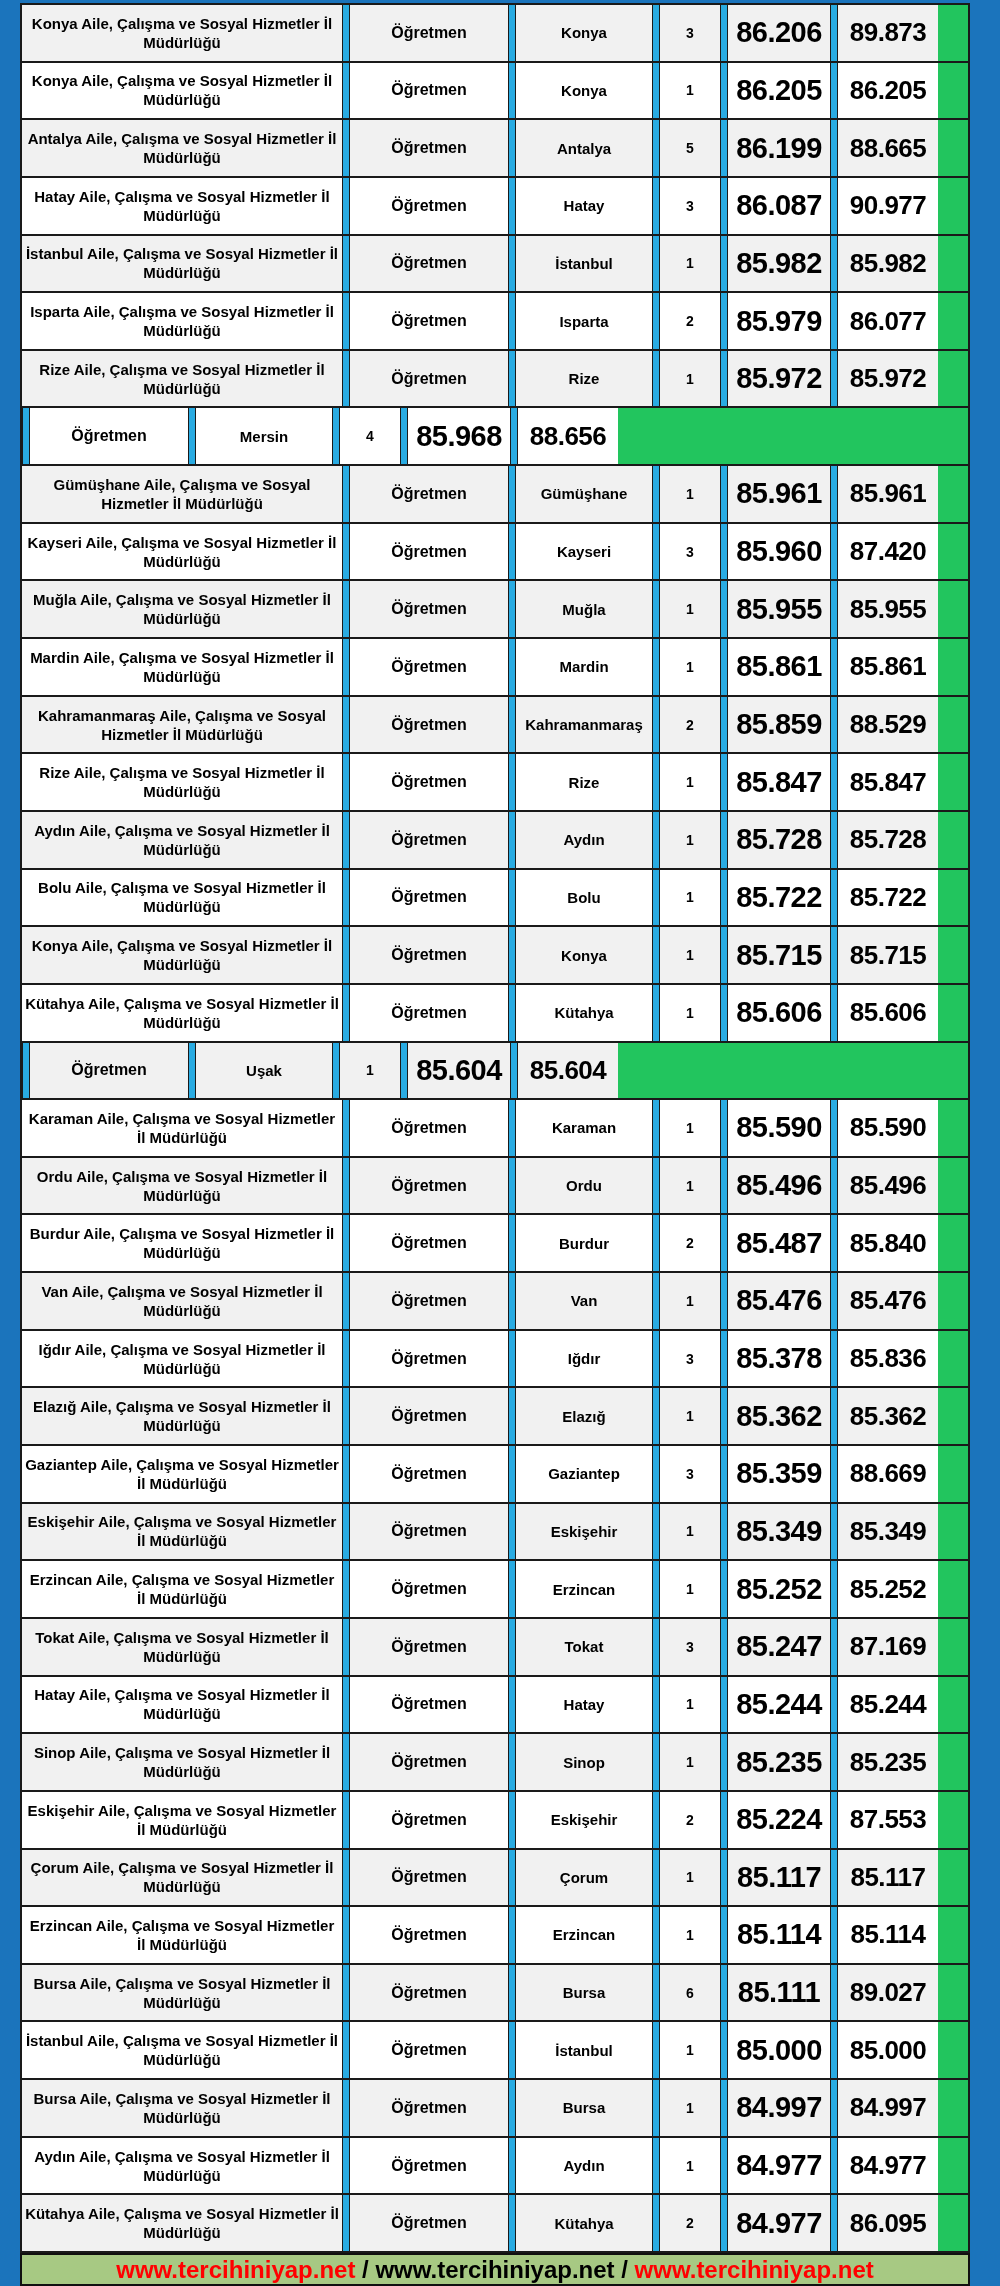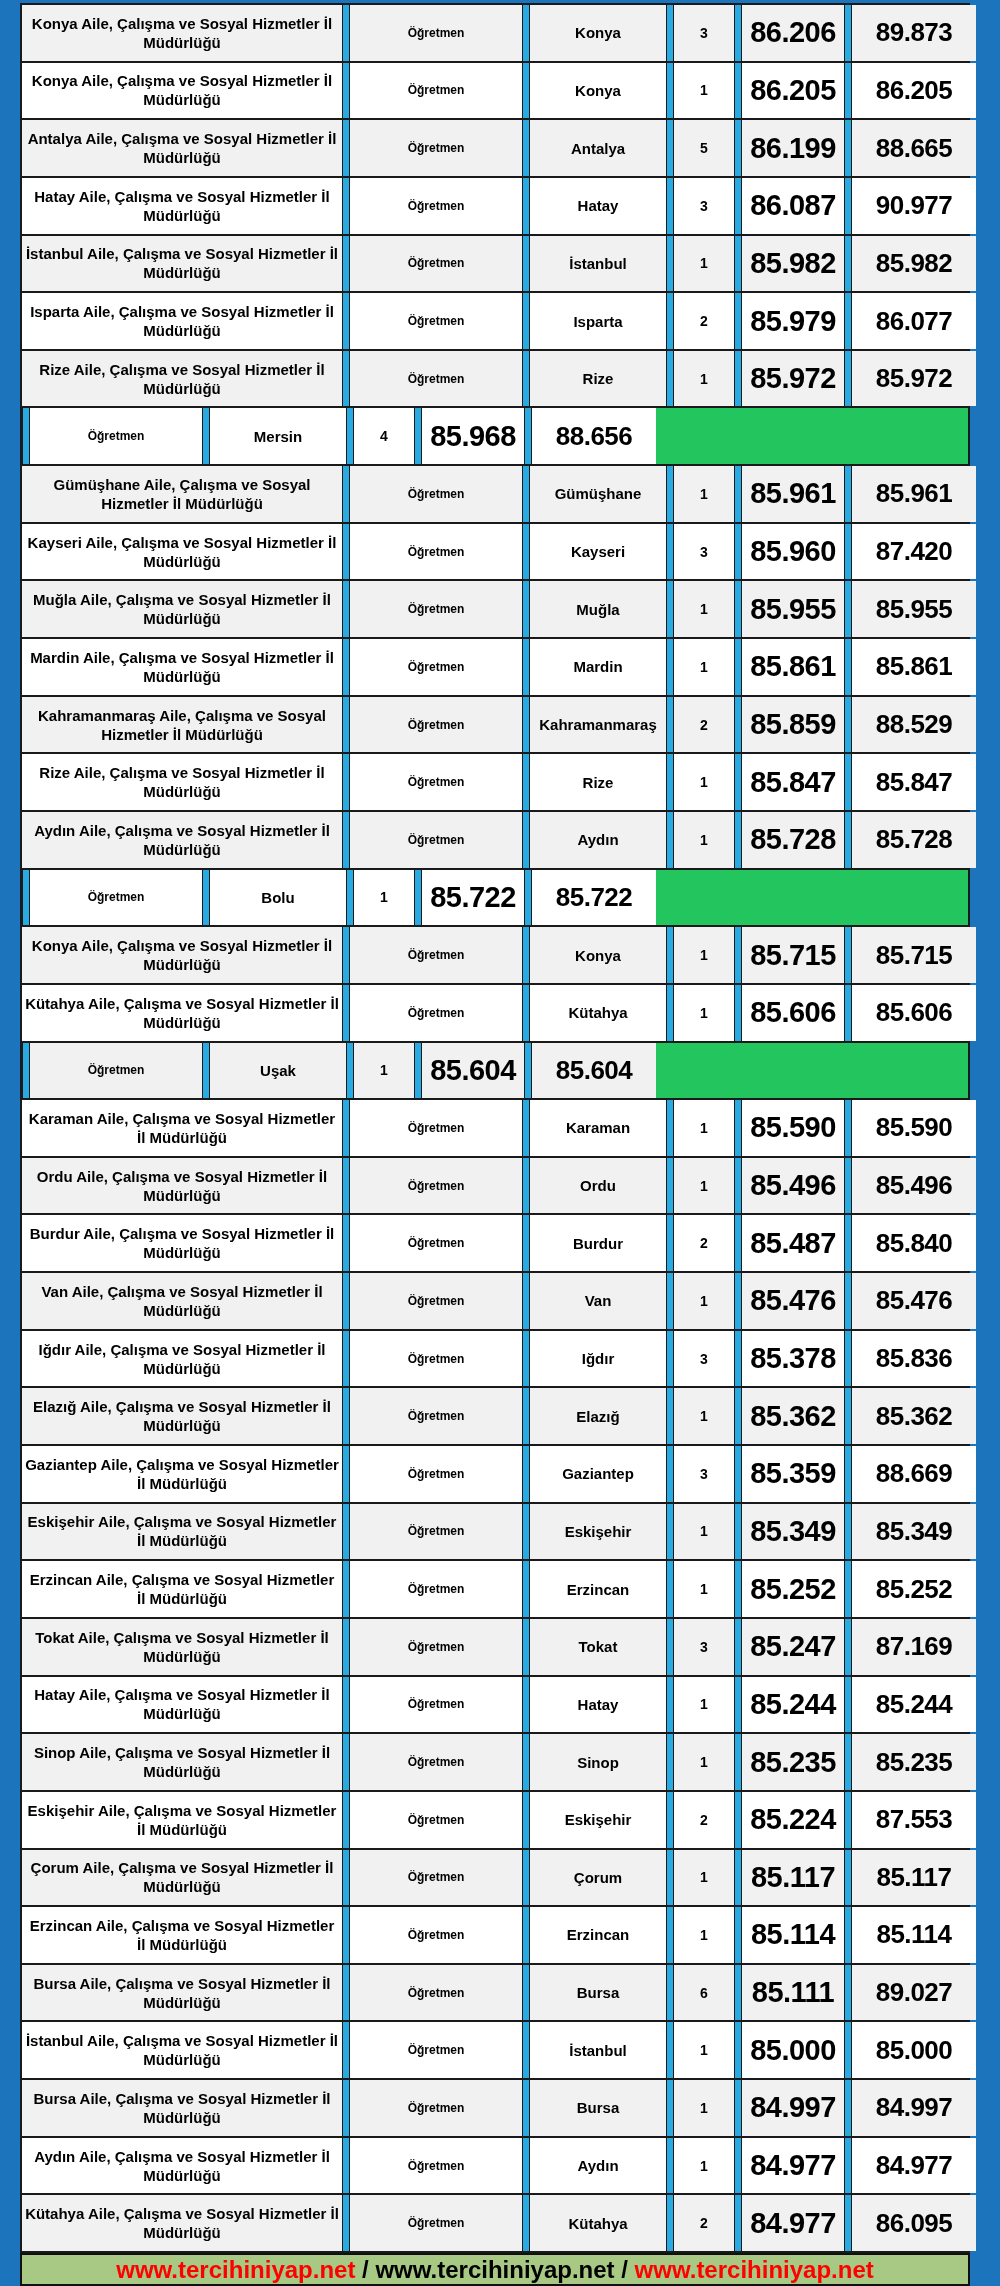--- a/index.html
+++ b/index.html
@@ -21,25 +21,25 @@
     display:flex;align-items:center;justify-content:center;
     text-align:center;box-sizing:border-box;overflow:hidden;
     background:#fff;flex:none;
   }
   .row.odd .cell{background:#f1f1f1;}
   .sep{
     flex:none;width:8px;box-sizing:border-box;background:#29abe2;
     border-left:1px solid #1a1a1a;border-right:1px solid #1a1a1a;
   }
   .c-institution{width:320px;font-size:15px;line-height:19px;padding:0 3px;}
-  .c-position{width:172px;font-size:12px;}
+  .c-position{width:158px;font-size:16px;}
   .c-city{width:136px;font-size:15px;padding:0 16px;}
   .c-count{width:60px;font-size:14px;}
   .c-score1{width:102px;font-size:29px;letter-spacing:-0.5px;}
-  .c-score2{width:124px;font-size:26px;letter-spacing:-0.5px;}
+  .c-score2{width:100px;font-size:26px;letter-spacing:-0.5px;}
   .footer{
     position:absolute;left:20px;top:2253px;width:950px;height:33px;
     box-sizing:border-box;border:2px solid #101010;background:#a7c983;
     display:flex;align-items:center;justify-content:center;
     font-size:24px;white-space:pre;
   }
   .footer .red{color:#ff0000;}
   .footer .blk{color:#000;}
 </style>
 </head>
@@ -234,20 +234,21 @@
       <div class="sep"></div>
       <div class="cell c-city">Aydın</div>
       <div class="sep"></div>
       <div class="cell c-count">1</div>
       <div class="sep"></div>
       <div class="cell c-score1">85.728</div>
       <div class="sep"></div>
       <div class="cell c-score2">85.728</div>
     </div>
     <div class="row even">
+      <div class="cell c-institution">Bolu Aile, Çalışma ve Sosyal Hizmetler İl Müdürlüğü</div>
       <div class="sep"></div>
       <div class="cell c-position">Öğretmen</div>
       <div class="sep"></div>
       <div class="cell c-city">Bolu</div>
       <div class="sep"></div>
       <div class="cell c-count">1</div>
       <div class="sep"></div>
       <div class="cell c-score1">85.722</div>
       <div class="sep"></div>
       <div class="cell c-score2">85.722</div>

